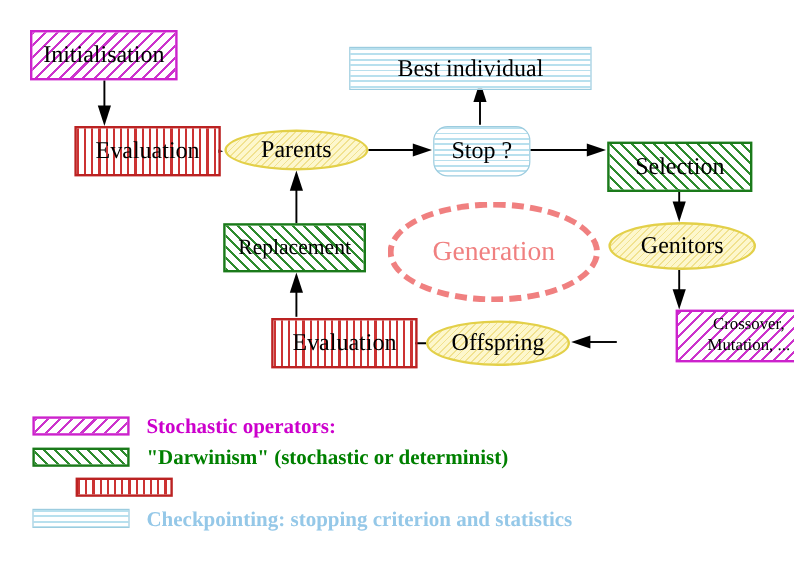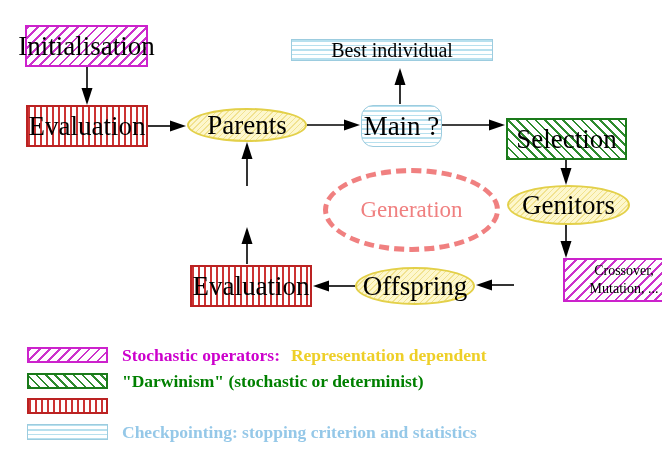--- a/index.html
+++ b/index.html
@@ -11,36 +11,37 @@
     font-family: "Liberation Serif", "DejaVu Serif", serif;
     overflow: hidden;
   }
   .node {
     position: absolute;
     display: flex;
     align-items: center;
     justify-content: center;
     text-align: center;
     color: #000000;
-    font-size: 27px;
+    font-size: 20px;
     box-sizing: border-box;
     white-space: nowrap;
   }
   
   .hatch-magenta {
     border: 2px solid #cc22cc;
     background: repeating-linear-gradient(135deg, #cc33cc 0 1.8px, #ffffff 1.8px 7px);
   }
   .hatch-green {
     border: 2px solid #1a7a1a;
     background: repeating-linear-gradient(45deg, #2e8b2e 0 1.8px, #ffffff 1.8px 6.5px);
   }
   .stripe-red {
     border: 2px solid #bb2222;
     background: repeating-linear-gradient(90deg, #cc3333 0 1.8px, #ffffff 1.8px 6px);
+    margin-left: 36px;
   }
   .stripe-cyan {
     border: 1.5px solid #9cccdf;
     background: repeating-linear-gradient(180deg, #b8e0ee 0 1.5px, #ffffff 1.5px 4.5px);
   }
   .ellipse-yellow {
     border: 2px solid #e3d049;
     border-radius: 50%;
     background: #fdf7cd repeating-linear-gradient(135deg, rgba(235,215,110,0.65) 0 1px, transparent 1px 4px);
   }
@@ -142,44 +143,44 @@
         <polygon points="247,142 241.5,159 252.5,159"></polygon>
     </g>
   </svg>
 
   <div class="node hatch-magenta" style="left:25px; top:25px; width:123px; height:42px;">Initialisation</div>
 
   <div class="node stripe-red" style="left:26px; top:105px; width:122px; height:42px;">Evaluation</div>
 
   <div class="node ellipse-yellow" style="left:187px; top:108px; width:120px; height:34px;">Parents</div>
 
-  <div class="node stripe-cyan" style="left:291px; top:39px; width:202px; height:22px; font-size:20px;">Best individual</div>
+  <div class="node stripe-cyan" style="left:291px; top:39px; width:202px; height:36px; font-size:20px;">Best individual</div>
 
-  <div class="node stripe-cyan rounded" style="left:361px; top:105px; width:81px; height:42px;">Main ?</div>
+  <div class="node stripe-cyan rounded" style="left:361px; top:105px; width:81px; height:42px;">Stop ?</div>
 
   <div class="node hatch-green" style="left:506px; top:118px; width:121px; height:42px;">Selection</div>
 
   <div class="node ellipse-yellow" style="left:507px; top:185px; width:123px; height:40px;">Genitors</div>
 
   <div class="node hatch-magenta two-line" style="left:515px; top:258px; width:122px; height:44px;">
     <span>Crossover,</span>
     <span>Mutation, ...</span>
   </div>
 
   <div class="node ellipse-yellow" style="left:355px; top:267px; width:120px; height:38px;">Offspring</div>
 
   <div class="node stripe-red" style="left:190px; top:265px; width:122px; height:42px;">Evaluation</div>
 
+  <div class="node hatch-green" style="left:186px; top:186px; width:119px; height:41px; font-size:18px;">Replacement</div>
 
   <div id="generation-ellipse">Generation</div>
 
   <div class="legend-row" style="top:346px;">
     <div class="legend-swatch hatch-magenta"></div>
     <span class="legend-label t-magenta">Stochastic operators:</span>
-    <span class="legend-label t-gold">Representation dependent</span>
   </div>
 
   <div class="legend-row" style="top:372px;">
     <div class="legend-swatch hatch-green"></div>
     <span class="legend-label t-green">"Darwinism" (stochastic or determinist)</span>
   </div>
 
   <div class="legend-row" style="top:397px;">
     <div class="legend-swatch stripe-red"></div>
   </div>

